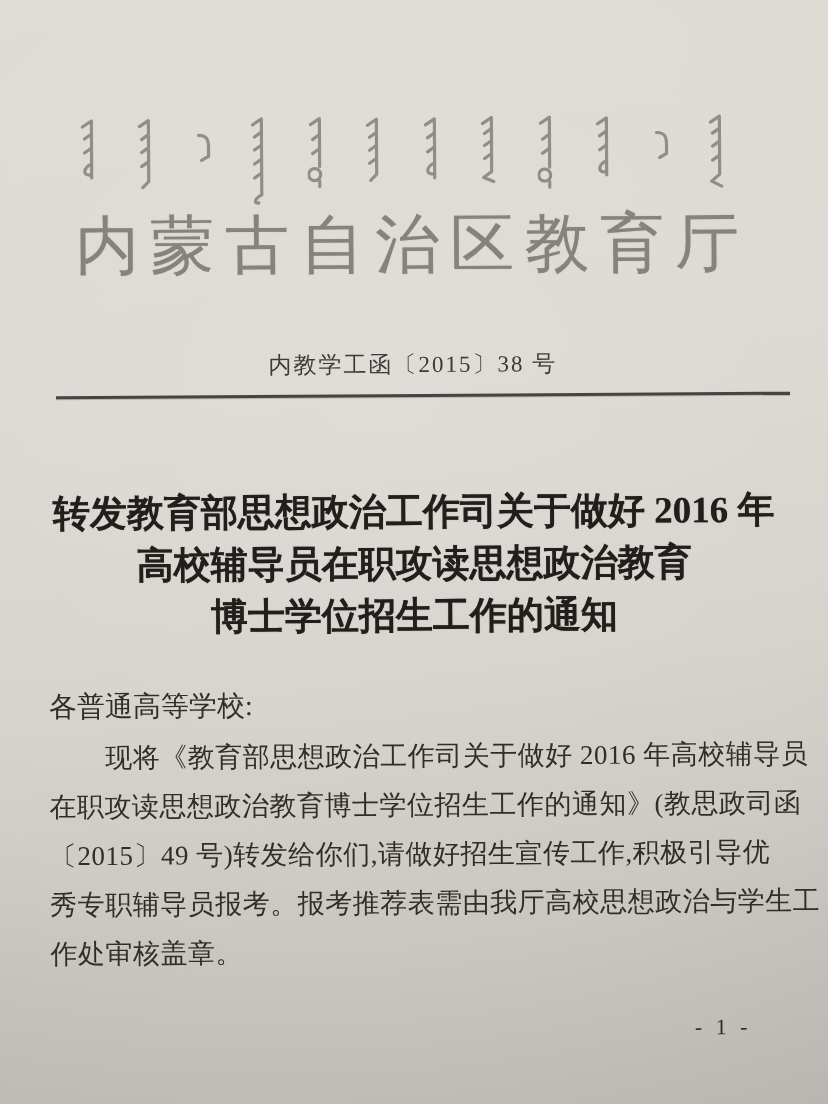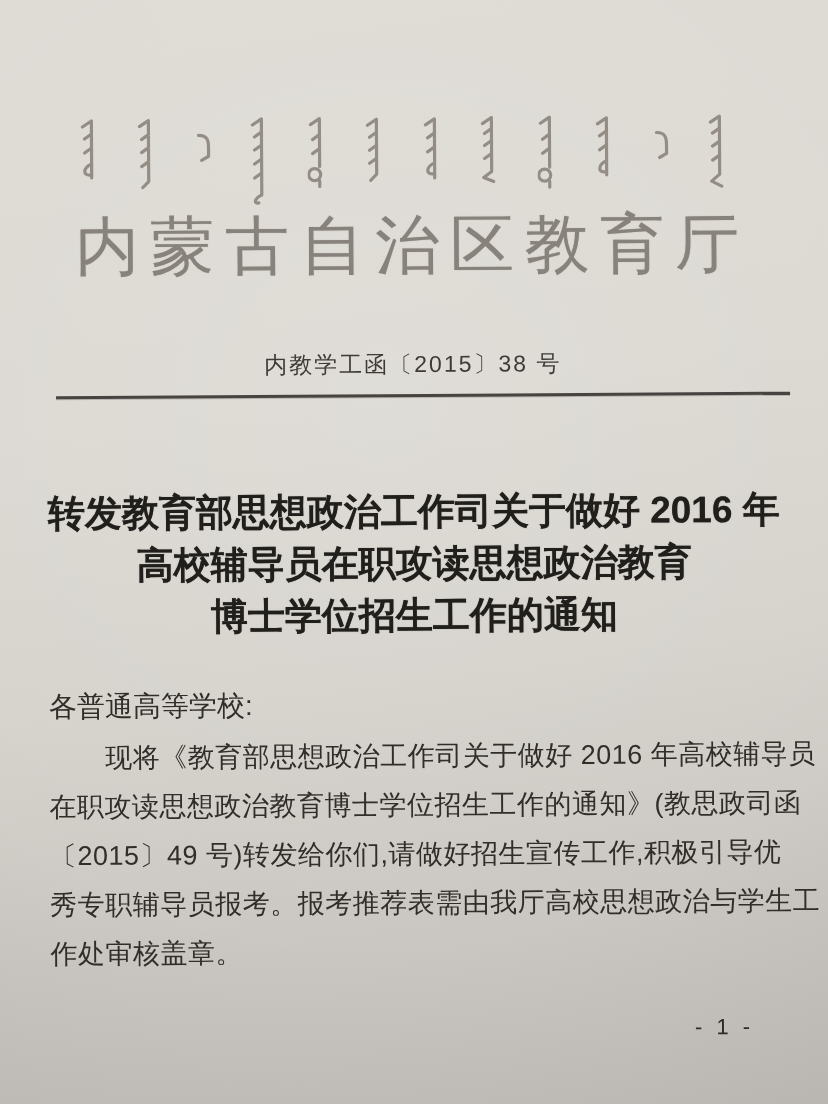--- a/index.html
+++ b/index.html
@@ -8,21 +8,21 @@
     background: #b9b6b1;
   }
   .page {
     position: relative;
     width: 828px;
     height: 1104px;
     overflow: hidden;
     background:
       radial-gradient(130% 90% at 46% 36%, rgba(255,255,255,0.10) 0%, rgba(255,255,255,0) 55%, rgba(55,50,45,0.10) 100%),
       linear-gradient(173deg, #dfdcd6 0%, #dcd9d3 36%, #d6d3cd 60%, #cbc8c3 80%, #c2bfba 100%);
-    font-family: Liberation Sans, sans-serif;
+    font-family: Liberation Serif, serif;
   }
   .content {
     position: absolute;
     inset: 0;
     transform: rotate(-0.35deg);
     transform-origin: 50% 50%;
   }
 
   
   .mongolian-row {

